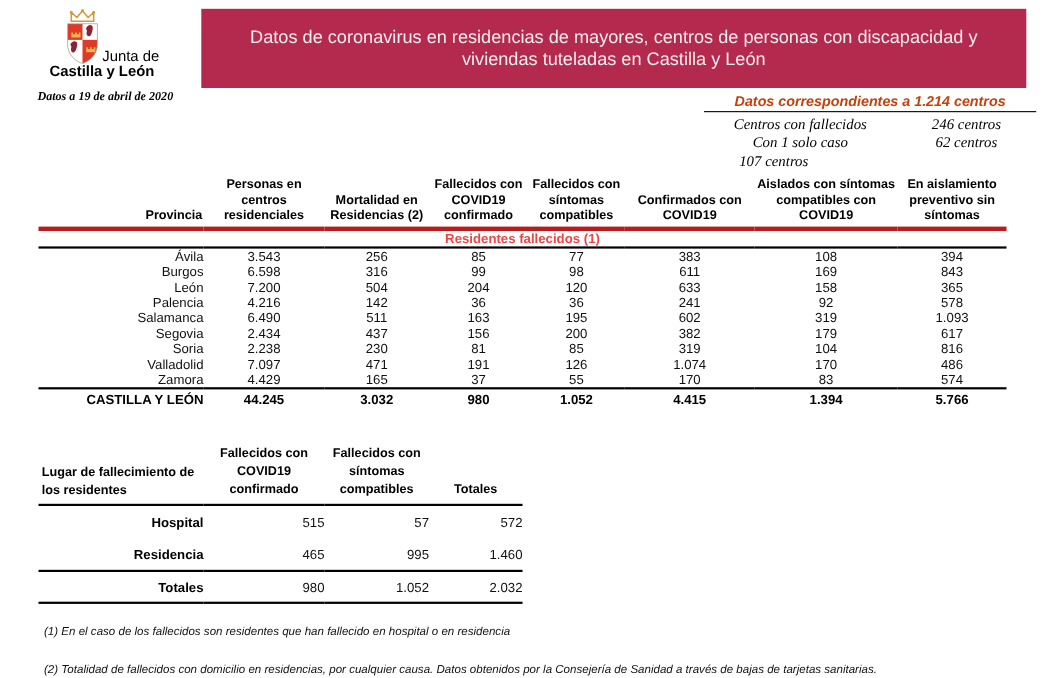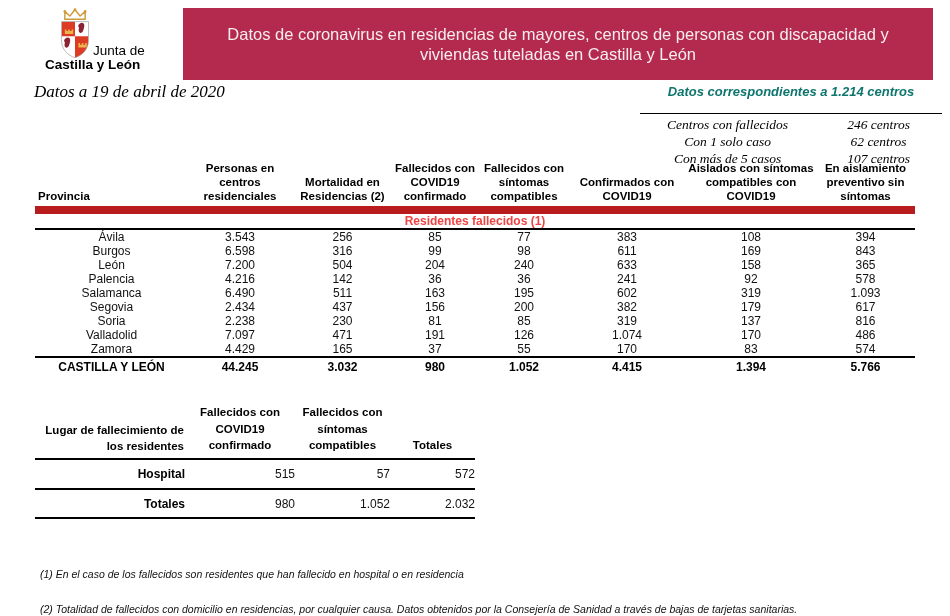--- a/index.html
+++ b/index.html
@@ -8,61 +8,61 @@
     position:relative; background:#ffffff; overflow:hidden;
     font-family:"Liberation Sans", sans-serif; color:#111;
   }
   
   .logo { position:absolute; left:45px; top:6px; width:140px; height:72px; }
   .logo svg { position:absolute; left:13px; top:2px; width:34px; height:52px; }
   .logo-line1 { position:absolute; left:48px; top:37px; font-weight:normal; font-size:13.5px; color:#000; }
   .logo-line2 { position:absolute; left:0px;  top:51px; font-weight:bold; font-size:13.5px; color:#000; }
   .date-note {
     position:absolute; left:34px; top:82px;
-    font-family:"Liberation Serif", serif; font-style:italic; font-weight:400; font-size:17px; color:#000;
+    font-family:"Liberation Serif", serif; font-style:italic; font-weight:700; font-size:11px; color:#000;
   }
   
   .banner {
     position:absolute; left:183px; top:8px; width:750px; height:72px;
     background:#b4294e; color:#f6edef; font-size:16.5px; line-height:20px;
     display:flex; align-items:center; justify-content:center; text-align:center; padding:0 20px;
   }
   
   .stats { position:absolute; left:640px; top:84px; width:302px; }
   .stats-title {
-    font-weight:bold; font-style:italic; font-size:13px; text-align:center; color:#0f766e;
-    padding-bottom:14px; border-bottom:1.5px solid #000; margin-bottom:2px;
+    font-weight:bold; font-style:italic; font-size:13px; text-align:center; color:#c2410c;
+    padding-bottom:2px; border-bottom:1.5px solid #000; margin-bottom:2px;
   }
   .stats-row {
     display:flex; font-family:"Liberation Serif", serif; font-style:italic;
     font-size:13.5px; line-height:17px; color:#000;
   }
   .stats-label { width:58%; text-align:center; }
   .stats-value { width:42%; text-align:center; }
   
   table { border-collapse:collapse; table-layout:fixed; }
   .t1 { position:absolute; left:35px; top:162px; width:880px; }
   .t1 th {
     font-weight:bold; font-size:11.5px; line-height:1.2; vertical-align:bottom;
-    text-align:center; padding:0 1px 3px; border-bottom:8px solid #b91c1c; color:#000;
-  }
-  .t1 th.prov { text-align:left; padding-left:3px; }
+    text-align:center; padding:0 1px 3px; border-bottom:4px solid #b91c1c; color:#000;
+  }
+  .t1 th.prov { text-align:right; padding-left:3px; }
   .t1 .subhead td {
     font-weight:bold; font-size:12px; text-align:center; height:17px;
     border-bottom:2px solid #000; color:#ef4444;
   }
   .t1 td { font-size:12px; height:14px; line-height:14px; text-align:center; }
-  .t1 td.name { text-align:center; padding-left:3px; }
+  .t1 td.name { text-align:right; padding-left:3px; }
   .t1 tr.total td { font-weight:bold; border-top:2px solid #000; height:18px; color:#000; }
   .t2 { position:absolute; left:35px; top:404px; width:440px; }
   .t2 th {
     font-weight:bold; font-size:11.5px; line-height:1.45; vertical-align:bottom;
     text-align:center; padding:0 1px 4px; border-bottom:2px solid #000; color:#000;
   }
-  .t2 th.place { text-align:right; padding-left:3px; line-height:1.35; }
+  .t2 th.place { text-align:left; padding-left:3px; line-height:1.35; }
   .t2 td { font-size:12px; text-align:right; height:30px; vertical-align:middle; }
   .t2 td.rowname { font-weight:bold; color:#000; }
   .t2 tr.total td { border-top:2px solid #000; border-bottom:2px solid #000; height:29px; }
   
   .fn { position:absolute; left:40px; font-style:italic; font-size:10.5px; color:#111; }
   #fn1 { top:568px; }
   #fn2 { top:603px; }
 </style>
 </head>
 <body>
@@ -105,21 +105,20 @@
   <div class="stats-title">Datos correspondientes a 1.214 centros</div>
   <div class="stats-row">
     <span class="stats-label">Centros con fallecidos</span>
     <span class="stats-value">246 centros</span>
   </div>
   <div class="stats-row">
     <span class="stats-label">Con 1 solo caso</span>
     <span class="stats-value">62 centros</span>
   </div>
   <div class="stats-row">
-    <span class="stats-label">Con más de 5 casos</span>
     <span class="stats-value">107 centros</span>
   </div>
 </div>
 
 <table class="t1">
   <colgroup>
     <col style="width:150px">
       <col style="width:110px">
       <col style="width:95px">
       <col style="width:90px">
@@ -160,21 +159,21 @@
     <td>98</td>
     <td>611</td>
     <td>169</td>
     <td>843</td>
   </tr>
   <tr>
     <td class="name">León</td>
     <td>7.200</td>
     <td>504</td>
     <td>204</td>
-    <td>240</td>
+    <td>120</td>
     <td>633</td>
     <td>158</td>
     <td>365</td>
   </tr>
   <tr>
     <td class="name">Palencia</td>
     <td>4.216</td>
     <td>142</td>
     <td>36</td>
     <td>36</td>
@@ -202,21 +201,21 @@
     <td>179</td>
     <td>617</td>
   </tr>
   <tr>
     <td class="name">Soria</td>
     <td>2.238</td>
     <td>230</td>
     <td>81</td>
     <td>85</td>
     <td>319</td>
-    <td>137</td>
+    <td>104</td>
     <td>816</td>
   </tr>
   <tr>
     <td class="name">Valladolid</td>
     <td>7.097</td>
     <td>471</td>
     <td>191</td>
     <td>126</td>
     <td>1.074</td>
     <td>170</td>
@@ -258,20 +257,26 @@
     <th>Fallecidos con COVID19 confirmado</th>
     <th>Fallecidos con síntomas compatibles</th>
     <th>Totales</th>
   </tr>
   <tr>
     <td class="rowname">Hospital</td>
     <td>515</td>
     <td>57</td>
     <td>572</td>
   </tr>
+  <tr>
+    <td class="rowname">Residencia</td>
+    <td>465</td>
+    <td>995</td>
+    <td>1.460</td>
+  </tr>
   <tr class="total">
     <td class="rowname">Totales</td>
     <td>980</td>
     <td>1.052</td>
     <td>2.032</td>
   </tr>
 </tbody>
   </table>
 
 <div class="fn" id="fn1">(1) En el caso de los fallecidos son residentes que han fallecido en hospital o en residencia</div>

